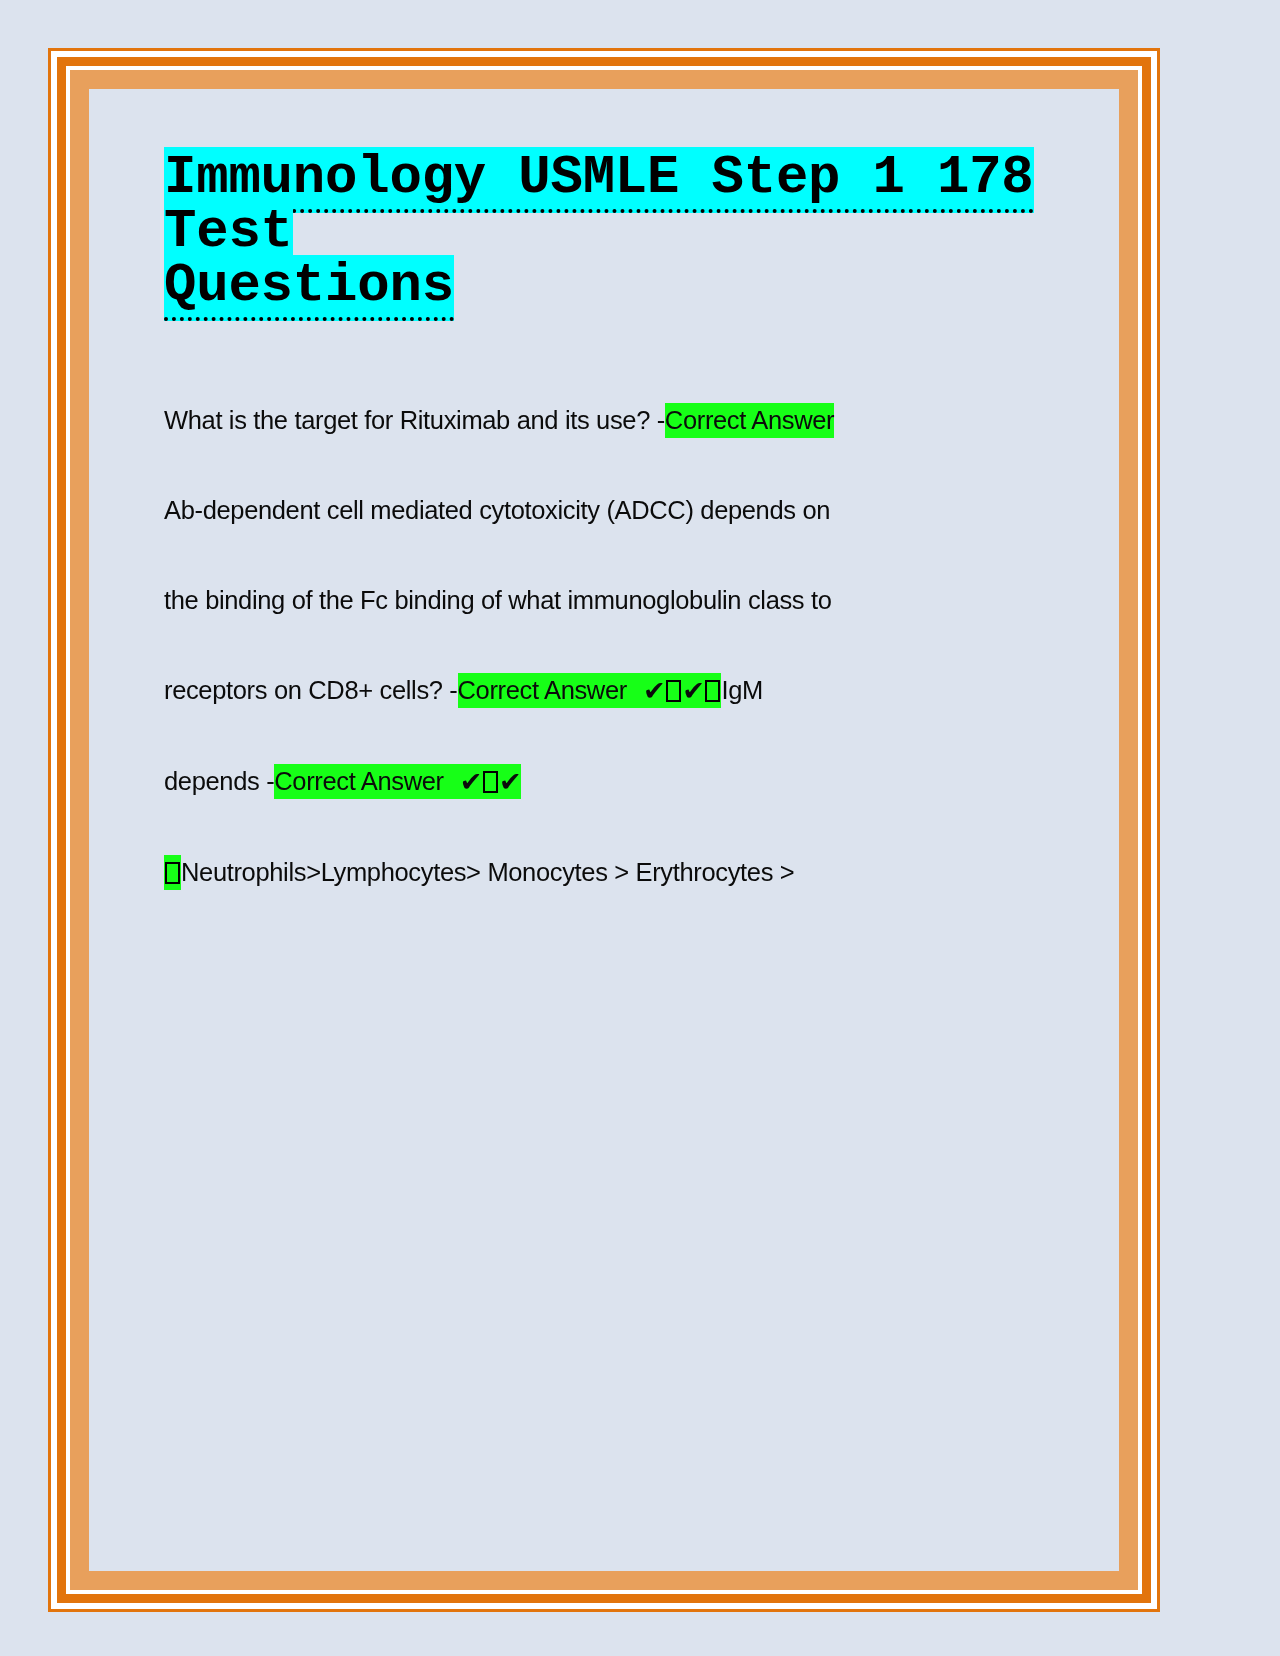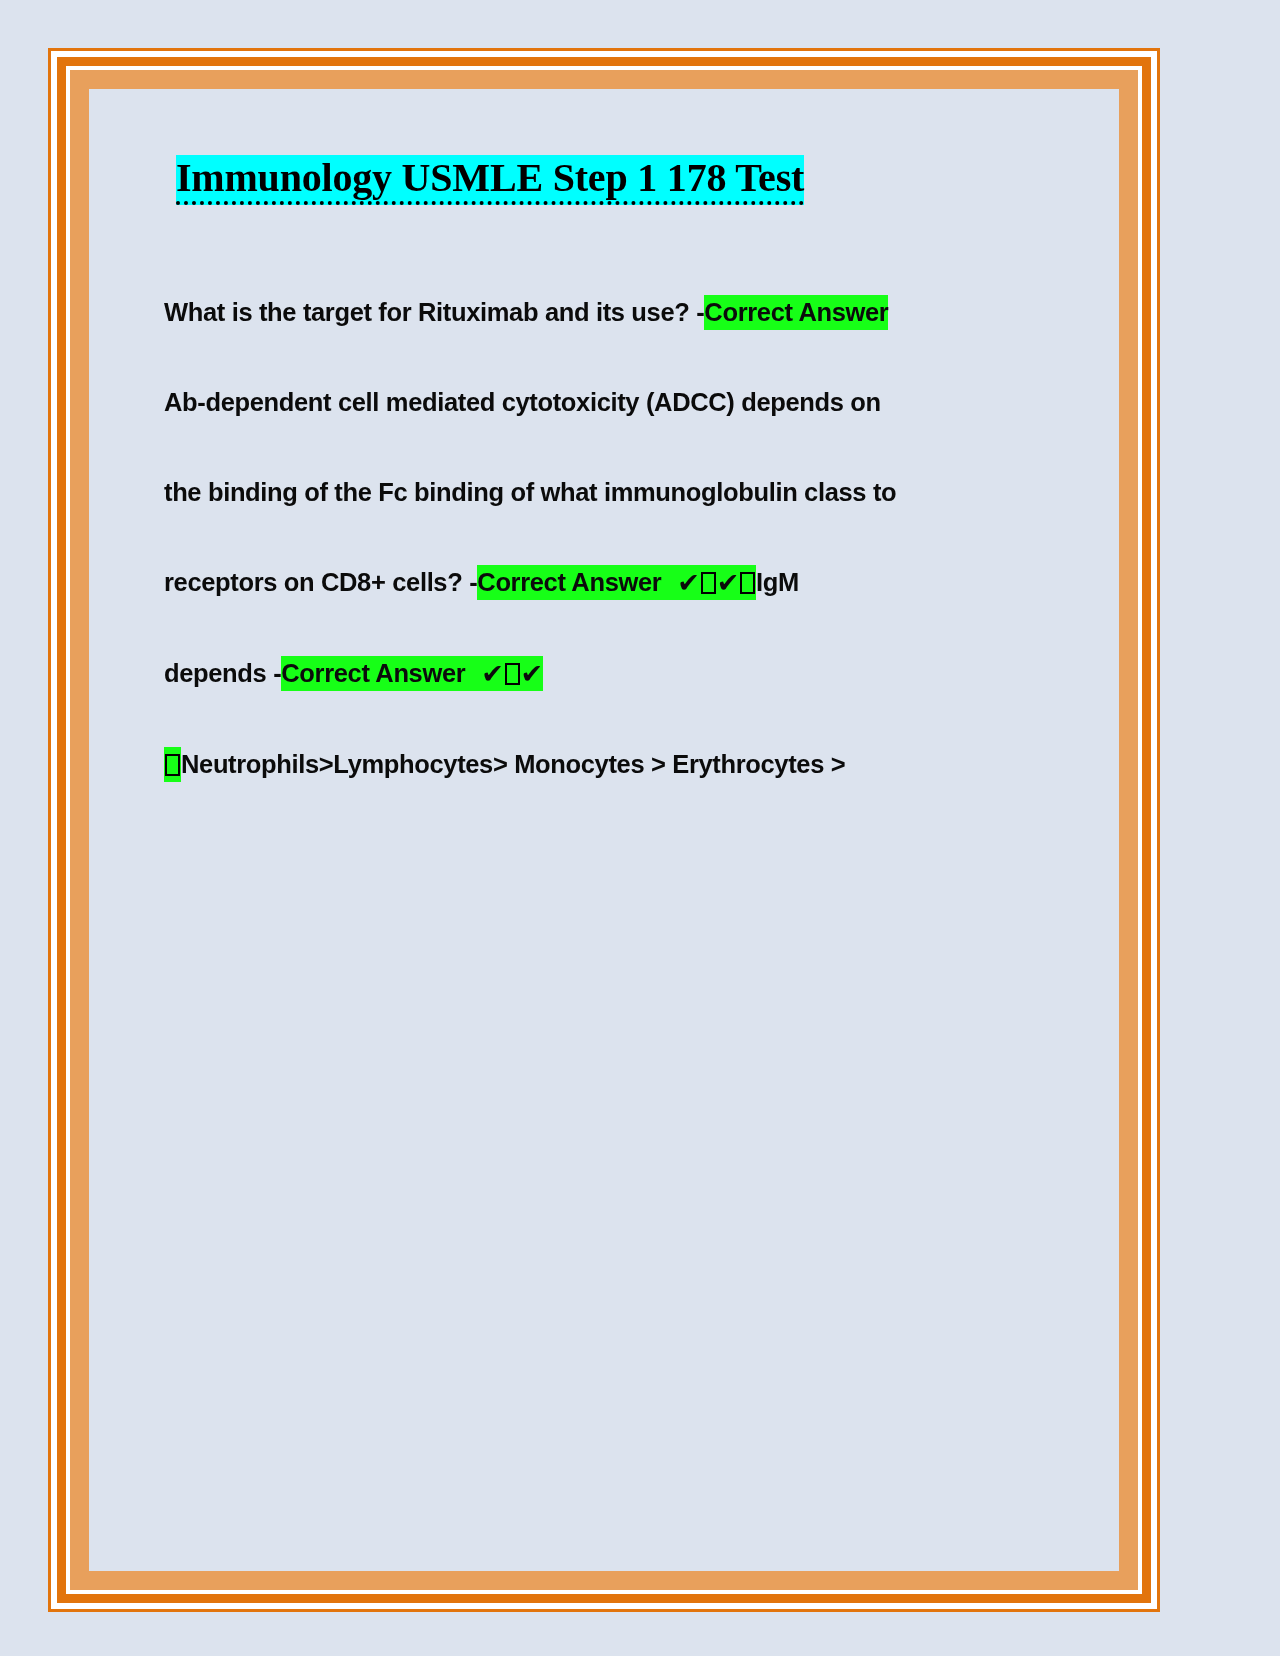--- a/index.html
+++ b/index.html
@@ -63,42 +63,42 @@
 
   
   #doc-content {
     position: absolute;
     left: 75px;
     top: 62px;
     width: 930px;
   }
 
   .doc-title {
-    font-family: Liberation Serif, serif;
+    font-family: Liberation Mono, monospace;
     font-weight: bold;
-    font-size: 40px;
+    font-size: 54px;
     line-height: 54px;
     color: #000000;
-    margin: 0 0 0 12px;
+    margin: 0 0 0 0;
     letter-spacing: -0.2px;
   }
   .doc-title .hl-cyan {
     background: #00ffff;
     border-bottom: 4px dotted #000000;
     padding-bottom: 1px;
     box-decoration-break: clone;
     -webkit-box-decoration-break: clone;
   }
 
   .qa-block {
     margin-top: 0;
   }
   .qa-line {
     font-family: "Liberation Sans", "DejaVu Sans", sans-serif;
-    font-weight: bold;
+    font-weight: normal;
     font-size: 25.5px;
     line-height: 90px;
     color: #0b0b0b;
     white-space: nowrap;
     letter-spacing: -0.35px;
   }
 
   .hl-green {
     background: #17ff17;
     padding: 3px 0 4px 0;
@@ -128,20 +128,21 @@
 
 <div id="page-frame">
   <div id="frame-mid">
     <div id="frame-inner">
       <div id="frame-core">
 
         <div id="doc-content">
 
           <div class="doc-title">
             <span class="hl-cyan">Immunology USMLE Step 1 178 Test</span><br>
+            <span class="hl-cyan">Questions</span>
           </div>
 
           <div style="height:62px"></div>
 
           <div class="qa-block">
             <div class="qa-line"><span>What is the target for Rituximab and its use? -</span><span class="hl-green">Correct Answer</span></div>
           </div>
 
           <div class="qa-block">
             <div class="qa-line">Ab-dependent cell mediated cytotoxicity (ADCC) depends on</div>

